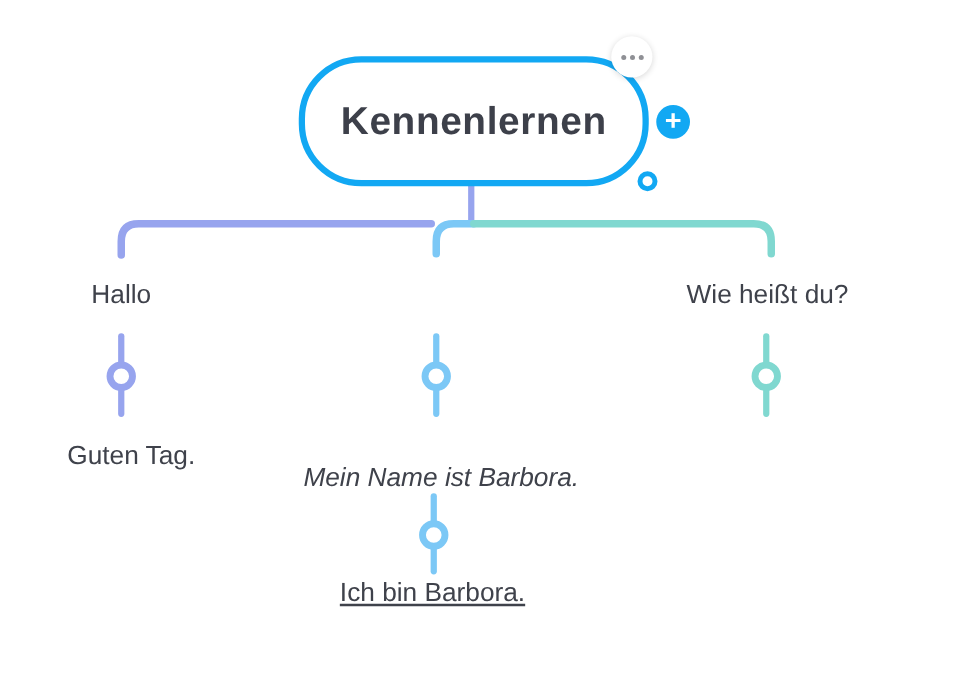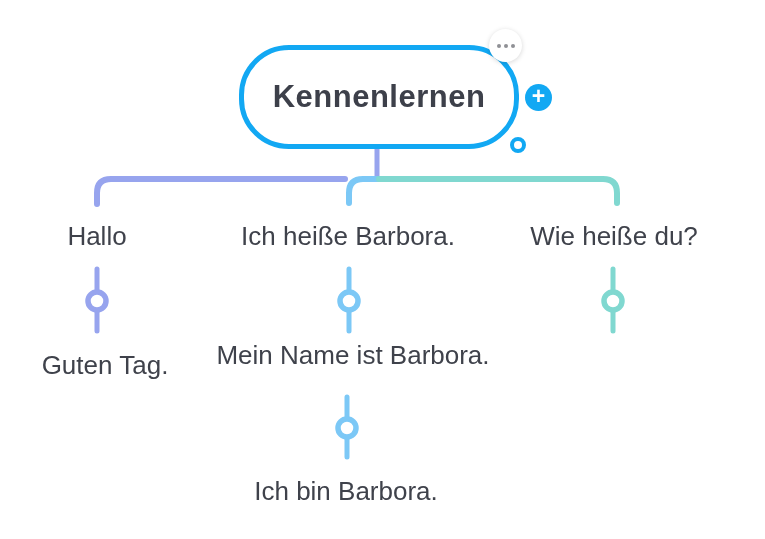--- a/index.html
+++ b/index.html
@@ -30,21 +30,21 @@
     font-size:23px;font-weight:bold;line-height:1;cursor:pointer;z-index:3;
     user-select:none;
   }
   .add-btn span{position:relative;top:-1px;}
   .node-handle{
     position:absolute;left:510px;top:137px;width:16px;height:16px;box-sizing:border-box;
     border:4px solid #12a8f3;background:#fff;border-radius:50%;z-index:2;cursor:pointer;
   }
   .topic{
     position:absolute;transform:translateX(-50%);white-space:nowrap;
-    font-size:26px;color:#3f424b;line-height:30px;cursor:pointer;
+    font-size:21px;color:#3f424b;line-height:30px;cursor:pointer;
   }
 </style>
 </head>
 <body>
 
 <div id="canvas">
 
   <svg id="connector-svg" viewBox="0 0 765 539" xmlns="http://www.w3.org/2000/svg">
 
     <path d="M 377 149 L 377 177" fill="none" stroke-width="5" stroke-linecap="round" stroke="#97a4ee"></path>
@@ -78,21 +78,20 @@
     <span class="dot"></span>
   </div>
 
   <div class="add-btn">
     <span>+</span>
   </div>
 
   <div class="node-handle"></div>
 
   <div class="topic" style="left:97px;top:221px;">Hallo</div>
-  <div class="topic" style="left:348px;top:221px;">Ich heiße Barbora.</div>
-  <div class="topic" style="left:614px;top:221px;">Wie heiße du?</div>
+  <div class="topic" style="left:614px;top:221px;">Wie heißt du?</div>
 
   <div class="topic" style="left:105px;top:350px;">Guten Tag.</div>
-  <div class="topic" style="left:353px;top:340px;">Mein Name ist Barbora.</div>
+  <div class="topic" style="left:353px;top:368px;font-style:italic;">Mein Name ist Barbora.</div>
 
-  <div class="topic" style="left:346px;top:476px;">Ich bin Barbora.</div>
+  <div class="topic" style="left:346px;top:460px;text-decoration:underline;">Ich bin Barbora.</div>
 
 </div>
 
 </body></html>

